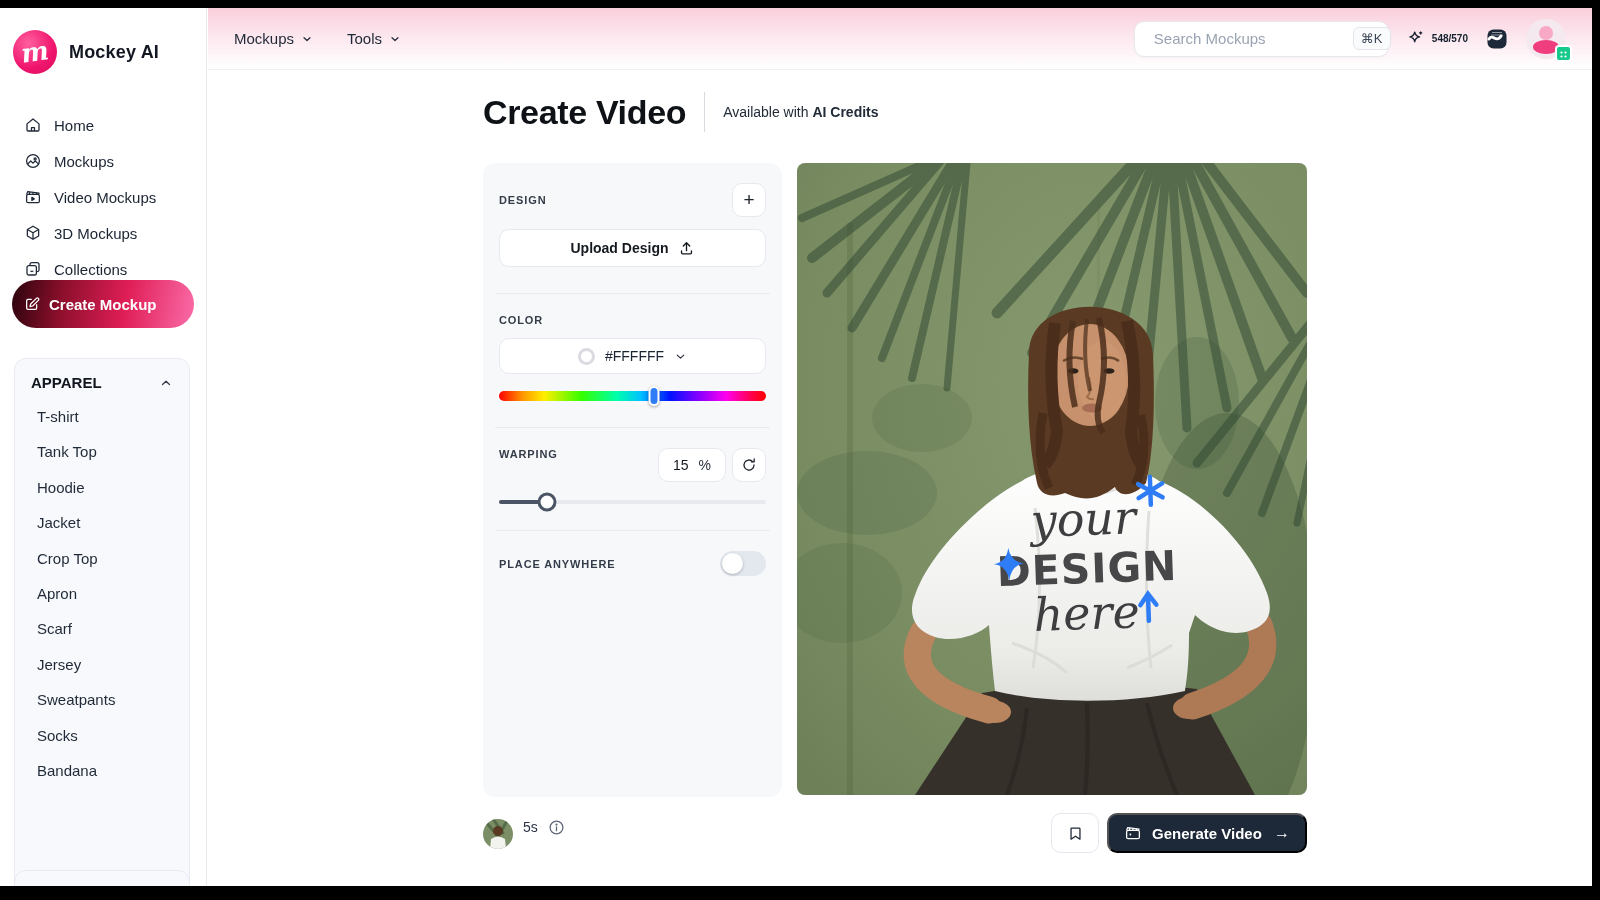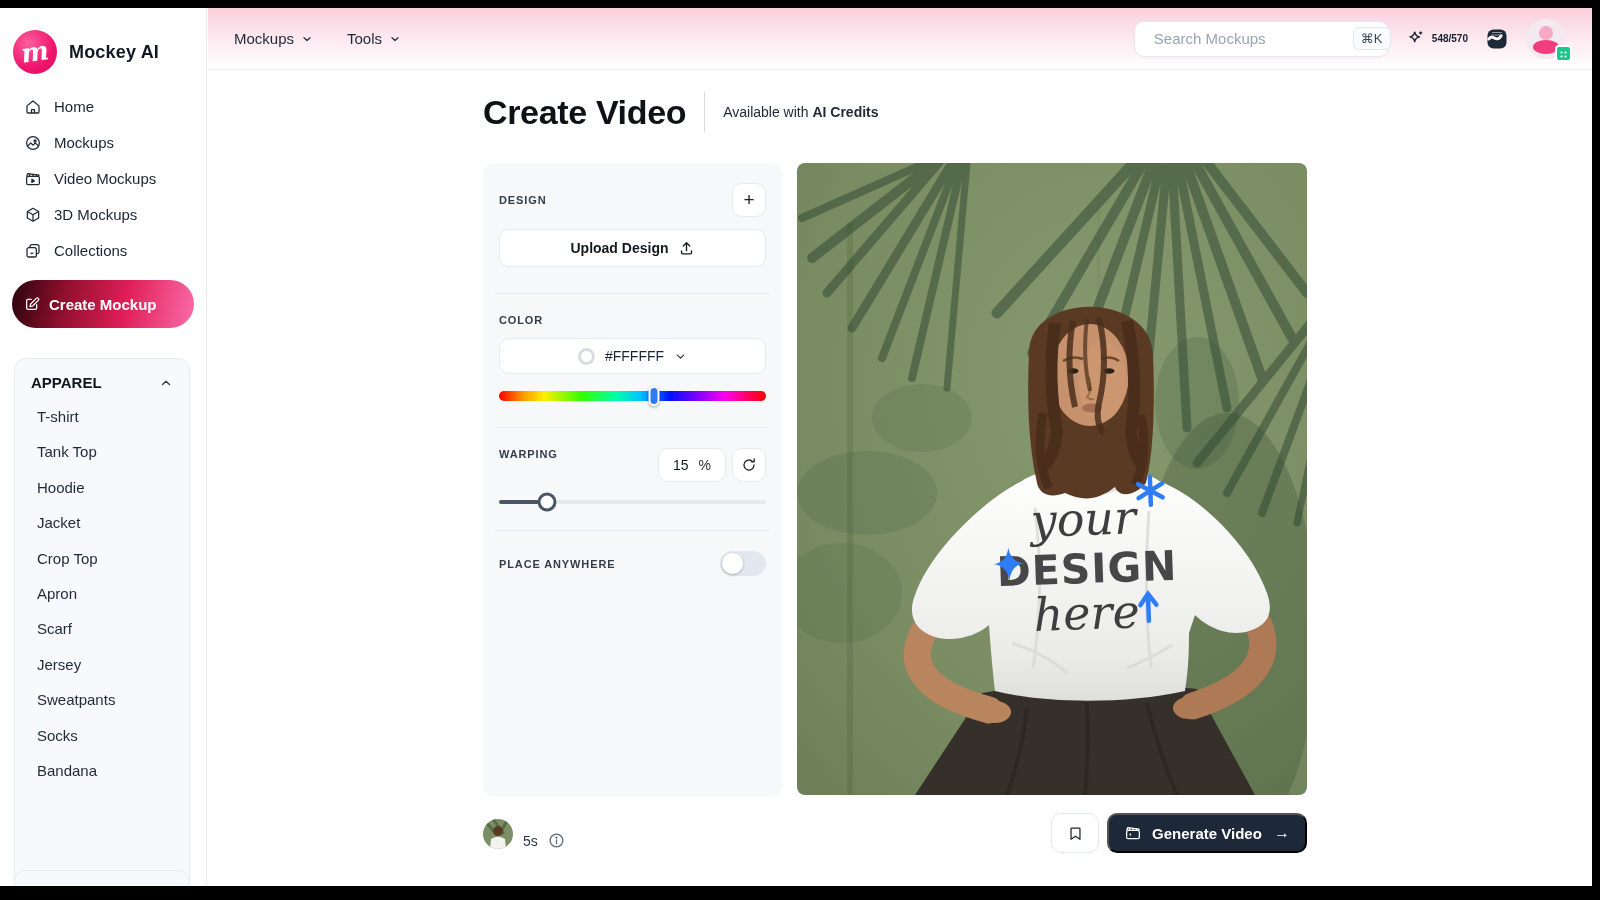--- a/index.html
+++ b/index.html
@@ -13,21 +13,21 @@
     background:#fff; border-right:1px solid #e8eaef; }
   .logo-row { display:flex; align-items:center; gap:12px; padding:22px 0 0 13px; }
   .logo-circle { width:44px; height:44px; border-radius:50%;
     background:radial-gradient(circle at 35% 30%, #ff5f9e, #ef146d 60%, #d90f5c);
     display:flex; align-items:center; justify-content:center; }
   .logo-circle span { color:#fff; font-family:"DejaVu Serif", serif;
     font-style:italic; font-weight:bold; font-size:26px; transform:rotate(-8deg); line-height:1; }
   .logo-text { font-size:18px; font-weight:800; color:#131722; letter-spacing:.01em; }
 
   .nav { margin-top:24px; }
-  .nav-item { display:flex; align-items:flex-start; gap:12px; height:36px;
+  .nav-item { display:flex; align-items:flex-end; gap:12px; height:36px;
     padding-left:24px; font-size:15px; color:#1b2433; cursor:pointer; }
   .nav-item svg { flex:0 0 auto; }
   .nav-pill { margin:2px 12px 0 12px; height:48px; border-radius:999px;
     background:linear-gradient(100deg, #2a040c 0%, #8d0f2c 28%, #e01e57 62%, #fa6ca8 100%);
     display:flex; align-items:center; gap:9px; padding-left:12px;
     color:#fff; font-size:15px; font-weight:600; cursor:pointer; }
 
   .categories-label { margin:34px 0 0 15px; font-size:15px; color:#5f6c84; }
   .cat-card { position:absolute; left:14px; top:350px; width:176px; height:620px;
     background:#f8f9fc; border:1px solid #e9ebf3; border-radius:12px; overflow:hidden; }
@@ -111,21 +111,21 @@
   .toggle { margin-left:auto; width:46px; height:25px; border-radius:999px;
     background:#e3e8ef; position:relative; cursor:pointer; }
   .toggle .knob { position:absolute; left:2px; top:2px; width:21px; height:21px;
     border-radius:50%; background:#fff; box-shadow:0 1px 3px rgba(0,0,0,.25); }
 
   
   .preview { position:absolute; left:797px; top:155px; width:510px; height:632px;
     border-radius:8px; overflow:hidden; }
 
   
-  .footer-left { position:absolute; left:483px; top:811px; display:flex; align-items:flex-end; gap:10px; }
+  .footer-left { position:absolute; left:483px; top:811px; display:flex; align-items:flex-start; gap:10px; }
   .mini-avatar { width:30px; height:30px; border-radius:50%; overflow:hidden; cursor:pointer; }
   .duration { font-size:14px; font-weight:500; color:#2b3446; }
   .bookmark-btn { position:absolute; left:1051px; top:805px; width:48px; height:40px;
     background:#fff; border:1px solid #e3e7ee; border-radius:10px;
     display:flex; align-items:center; justify-content:center; cursor:pointer; }
   .generate-btn { position:absolute; left:1107px; top:805px; width:200px; height:40px;
     background:#1d2838; border-radius:10px; display:flex; align-items:center;
     justify-content:center; gap:10px; color:#fff; font-size:15px; font-weight:600;
     cursor:pointer; }
   .generate-btn .arrow { font-size:16px; margin-left:2px; }

